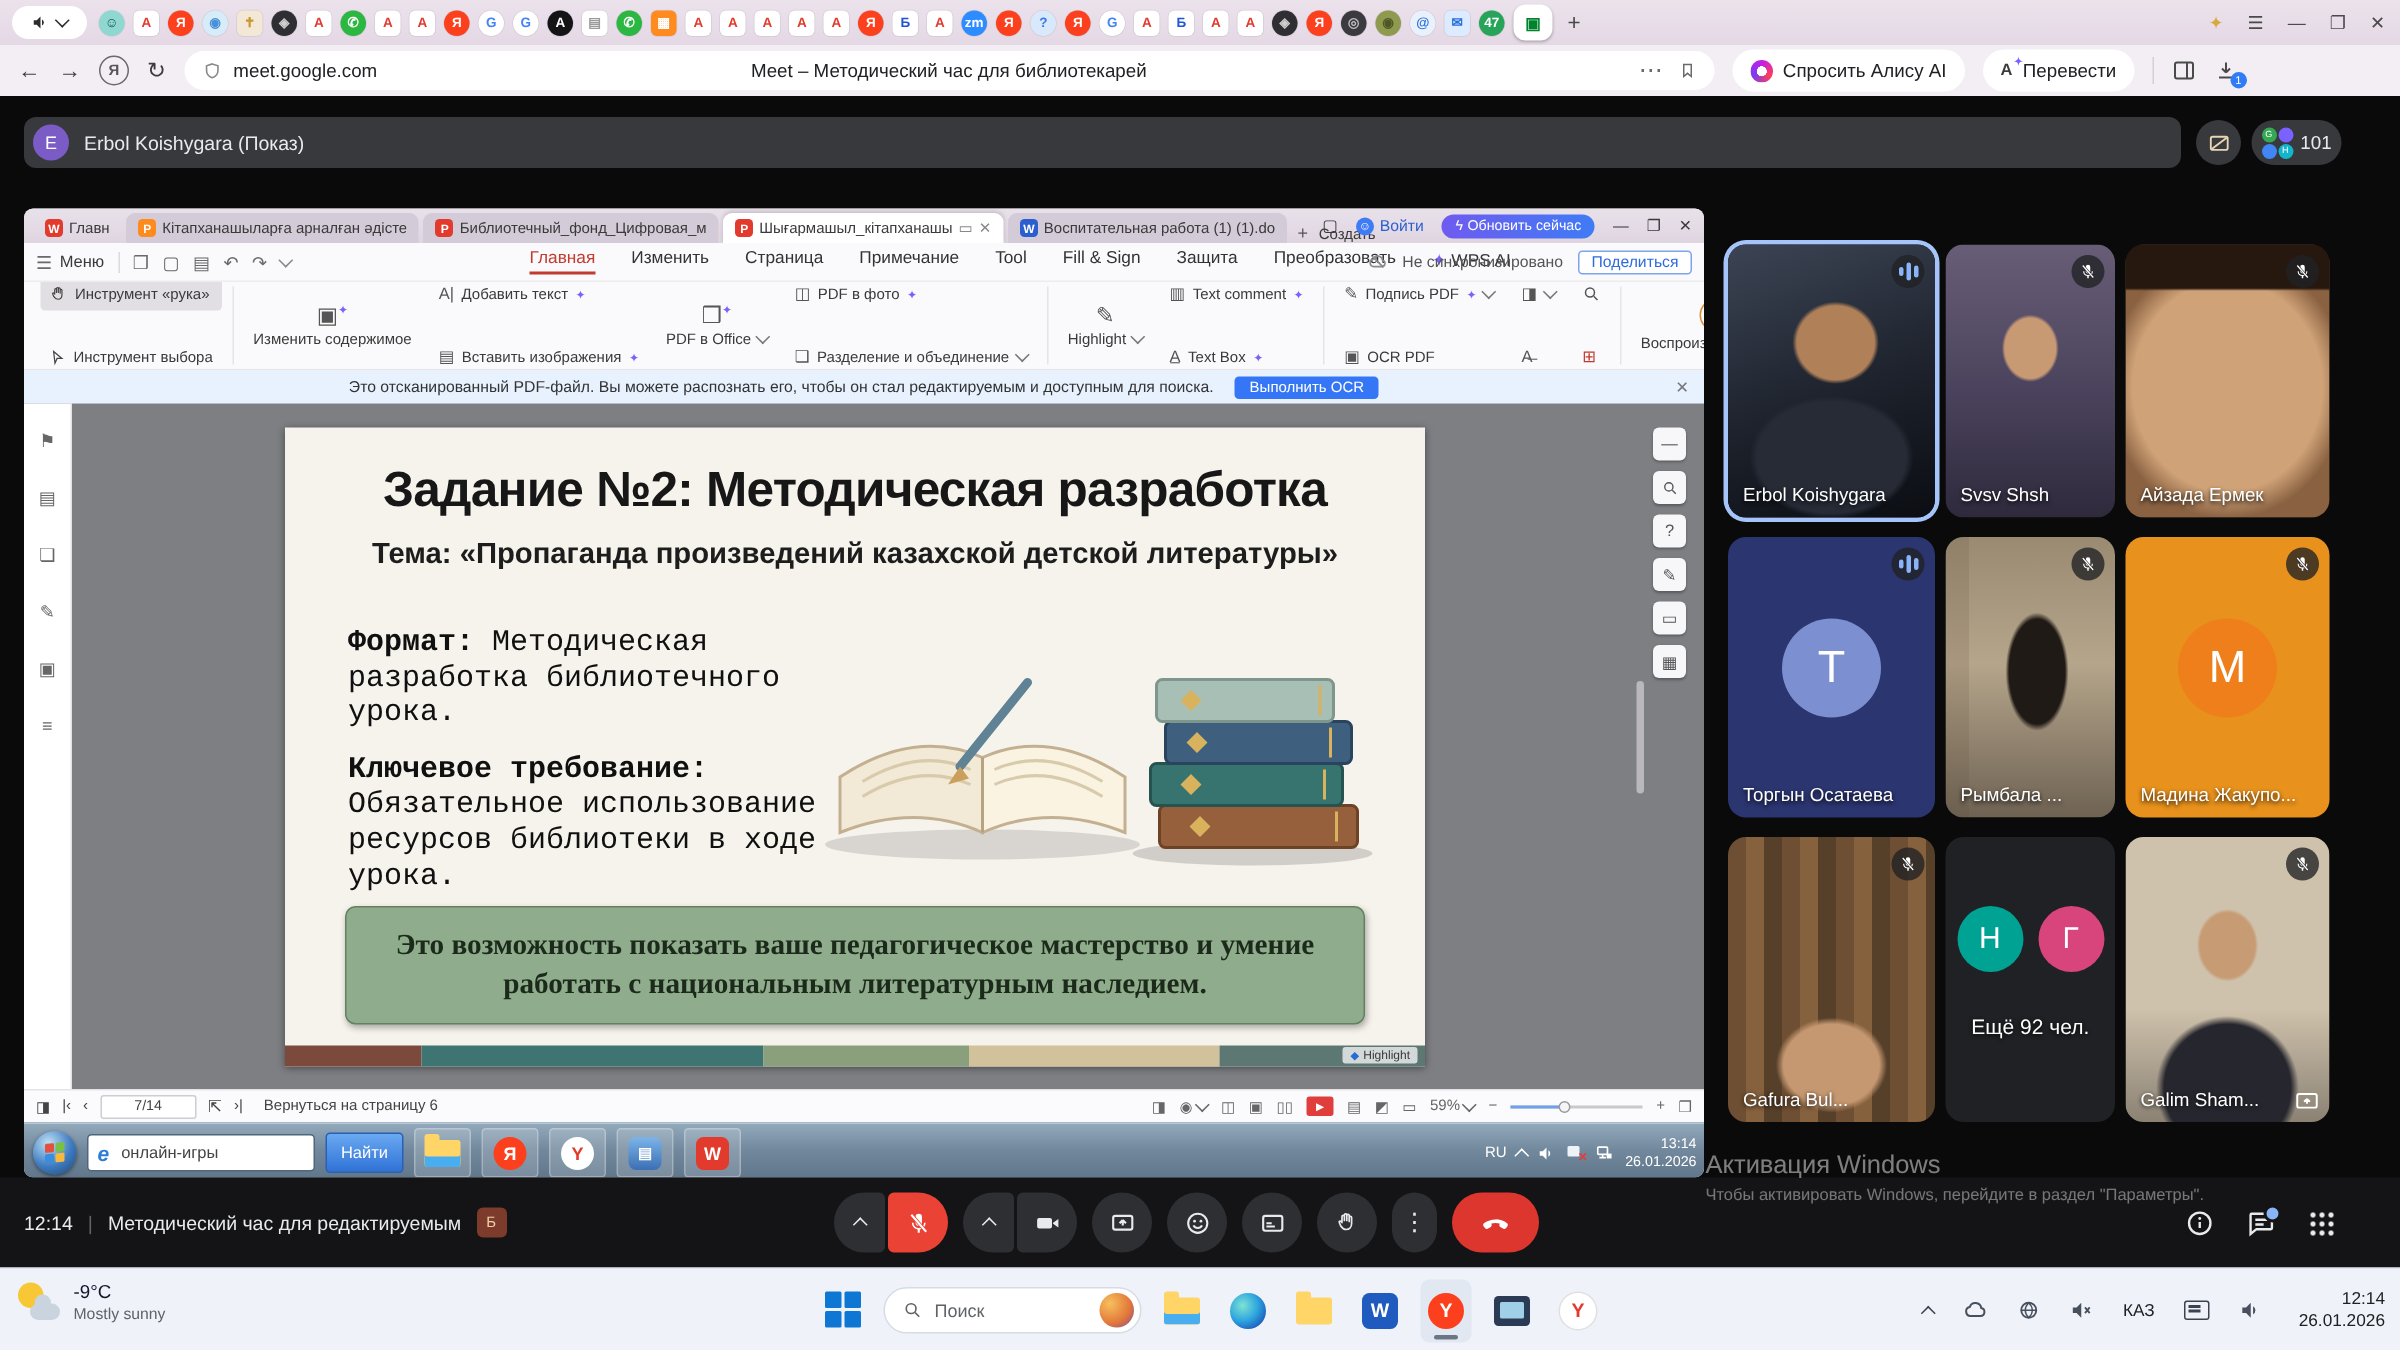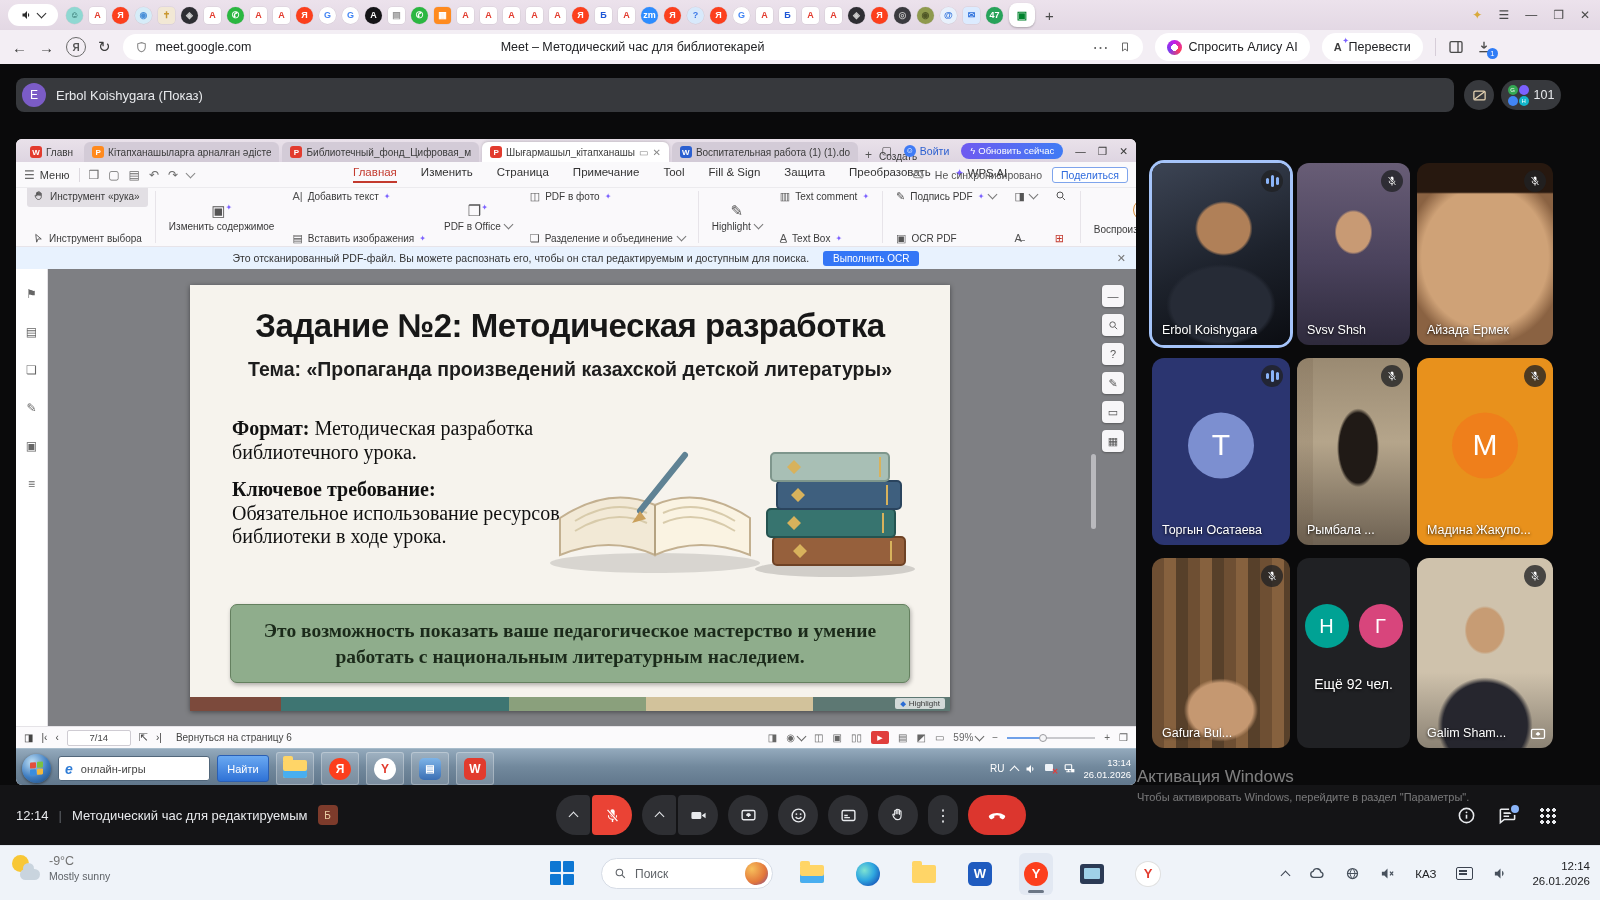--- a/index.html
+++ b/index.html
@@ -80,21 +80,21 @@
 
   .wdoc{height:457px;background:#7e7f83;position:relative}
   .lrail{position:absolute;left:0;top:0;width:32px;height:100%;background:#fff;border-right:1px solid #e3e1e5;display:flex;flex-direction:column;align-items:center;padding-top:18px;gap:24px;box-sizing:border-box;color:#666;font-size:12px}
   .rrail{position:absolute;right:12px;top:16px;display:flex;flex-direction:column;gap:7px}
   .rrail span{width:22px;height:22px;background:#f7f6f8;border-radius:4px;box-shadow:0 1px 2px rgba(0,0,0,.3);display:flex;align-items:center;justify-content:center;color:#555;font-size:11px}
   .vsb{position:absolute;right:40px;top:185px;width:5px;height:75px;border-radius:3px;background:#b9b9bd}
 
   .slide{position:absolute;left:174px;top:16px;width:760px;height:426px;background:#f6f3ed;box-shadow:0 1px 5px rgba(0,0,0,.45)}
   .s-title{margin-top:22px;text-align:center;font-size:33px;font-weight:800;color:#171717;letter-spacing:-.5px}
   .s-sub{margin-top:13px;text-align:center;font-size:19.5px;font-weight:bold;color:#1d1d1d}
-  .s-col{position:absolute;left:42px;top:132px;width:345px;font-family:Liberation Serif, serif;font-size:20px;color:#101010;line-height:1.18}
+  .s-col{position:absolute;left:42px;top:132px;width:345px;font-family:Liberation Mono, monospace;font-size:20px;color:#101010;line-height:1.18}
   .s-col p{margin:0 0 14px 0}
   .s-art{position:absolute;left:345px;top:118px;width:390px;height:195px}
   .gbox{position:absolute;left:40px;top:319px;width:680px;height:79px;background:#8fad8c;border:1px solid #64805f;border-radius:7px;box-shadow:1px 2px 4px rgba(0,0,0,.3);display:flex;align-items:center;justify-content:center;box-sizing:border-box}
   .gbox div{font-family:"Liberation Serif",serif;font-size:19.5px;font-weight:bold;color:#1b2a1a;text-align:center;line-height:1.3;padding:0 26px}
   .s-strip{position:absolute;left:0;bottom:0;width:100%;height:14px;display:flex}
   .s-strip i{height:100%}
   .s-brand{position:absolute;right:5px;bottom:2px;background:rgba(255,255,255,.72);border-radius:2px;padding:1px 5px;font-size:8px;color:#3a3a3a;display:flex;align-items:center;gap:3px}
   .s-brand b{color:#2b6cd4;font-size:7px}
 
   .wstatus{height:21px;background:#fbfafc;border-top:1px solid #e5e3e7;display:flex;align-items:center;padding:0 8px;gap:8px;font-size:10px;color:#444;position:relative}
@@ -172,23 +172,23 @@
   .chat-dot{position:absolute;top:-3px;right:-4px;width:8px;height:8px;border-radius:50%;background:#8ab4f8;border:2px solid #141416}
   .grid9{width:17px;height:17px;background:radial-gradient(circle,#e8eaed 1.7px,transparent 1.9px) 0 0/6px 6px}
 
   
   #taskbar{position:absolute;left:0;top:845px;width:1600px;height:55px;background:#eff3f9;border-top:1px solid #dfe4ec}
   .weather{position:absolute;left:10px;top:8px;display:flex;align-items:center;gap:9px}
   .wx-ic{position:relative;width:30px;height:28px}
   .wx-sun{position:absolute;left:2px;top:1px;width:17px;height:17px;border-radius:50%;background:#f8c736}
   .wx-cloud{position:absolute;right:0;bottom:2px;width:20px;height:11px;border-radius:8px;background:#c9d4de}
   .wx-cloud::before{content:"";position:absolute;left:3px;top:-6px;width:11px;height:11px;border-radius:50%;background:#c9d4de}
-  .wx-t{font-size:12.5px;color:#737373}
+  .wx-t{font-size:12.5px;color:#0f172a}
   .wx-c{font-size:10.5px;color:#5f6368;margin-top:2px}
-  .tb-center{position:absolute;left:545px;top:0;height:55px;display:flex;align-items:center;gap:22px}
+  .tb-center{position:absolute;left:545px;top:0;height:55px;display:flex;align-items:center;gap:10px}
   .start{width:25px;height:25px;display:grid;grid-template-columns:11px 11px;grid-template-rows:11px 11px;gap:2px}
   .start b{background:#0e77d3;border-radius:1px}
   .tb-search{width:172px;height:31px;background:#fff;border:1px solid #d6dce6;border-radius:16px;display:flex;align-items:center;gap:8px;padding:0 4px 0 12px;box-sizing:border-box}
   .tb-search span{font-size:12px;color:#5f6368}
   .bing{width:23px;height:23px;border-radius:50%;margin-left:auto;background:radial-gradient(circle at 30% 30%,#f7c05c,#e2763a 60%,#7a4a9e)}
   .app{width:34px;height:42px;display:flex;align-items:center;justify-content:center;position:relative;border-radius:6px}
   .app.active{background:#e2e8f2}
   .app.active::after{content:"";position:absolute;bottom:2px;left:9px;width:16px;height:3px;border-radius:2px;background:#6b7685}
   .sq24{width:24px;height:24px;border-radius:5px;display:flex;align-items:center;justify-content:center;color:#fff;font-size:13px;font-weight:bold}
   .cir24{width:24px;height:24px;border-radius:50%;display:flex;align-items:center;justify-content:center;color:#fff;font-size:13px;font-weight:bold}

